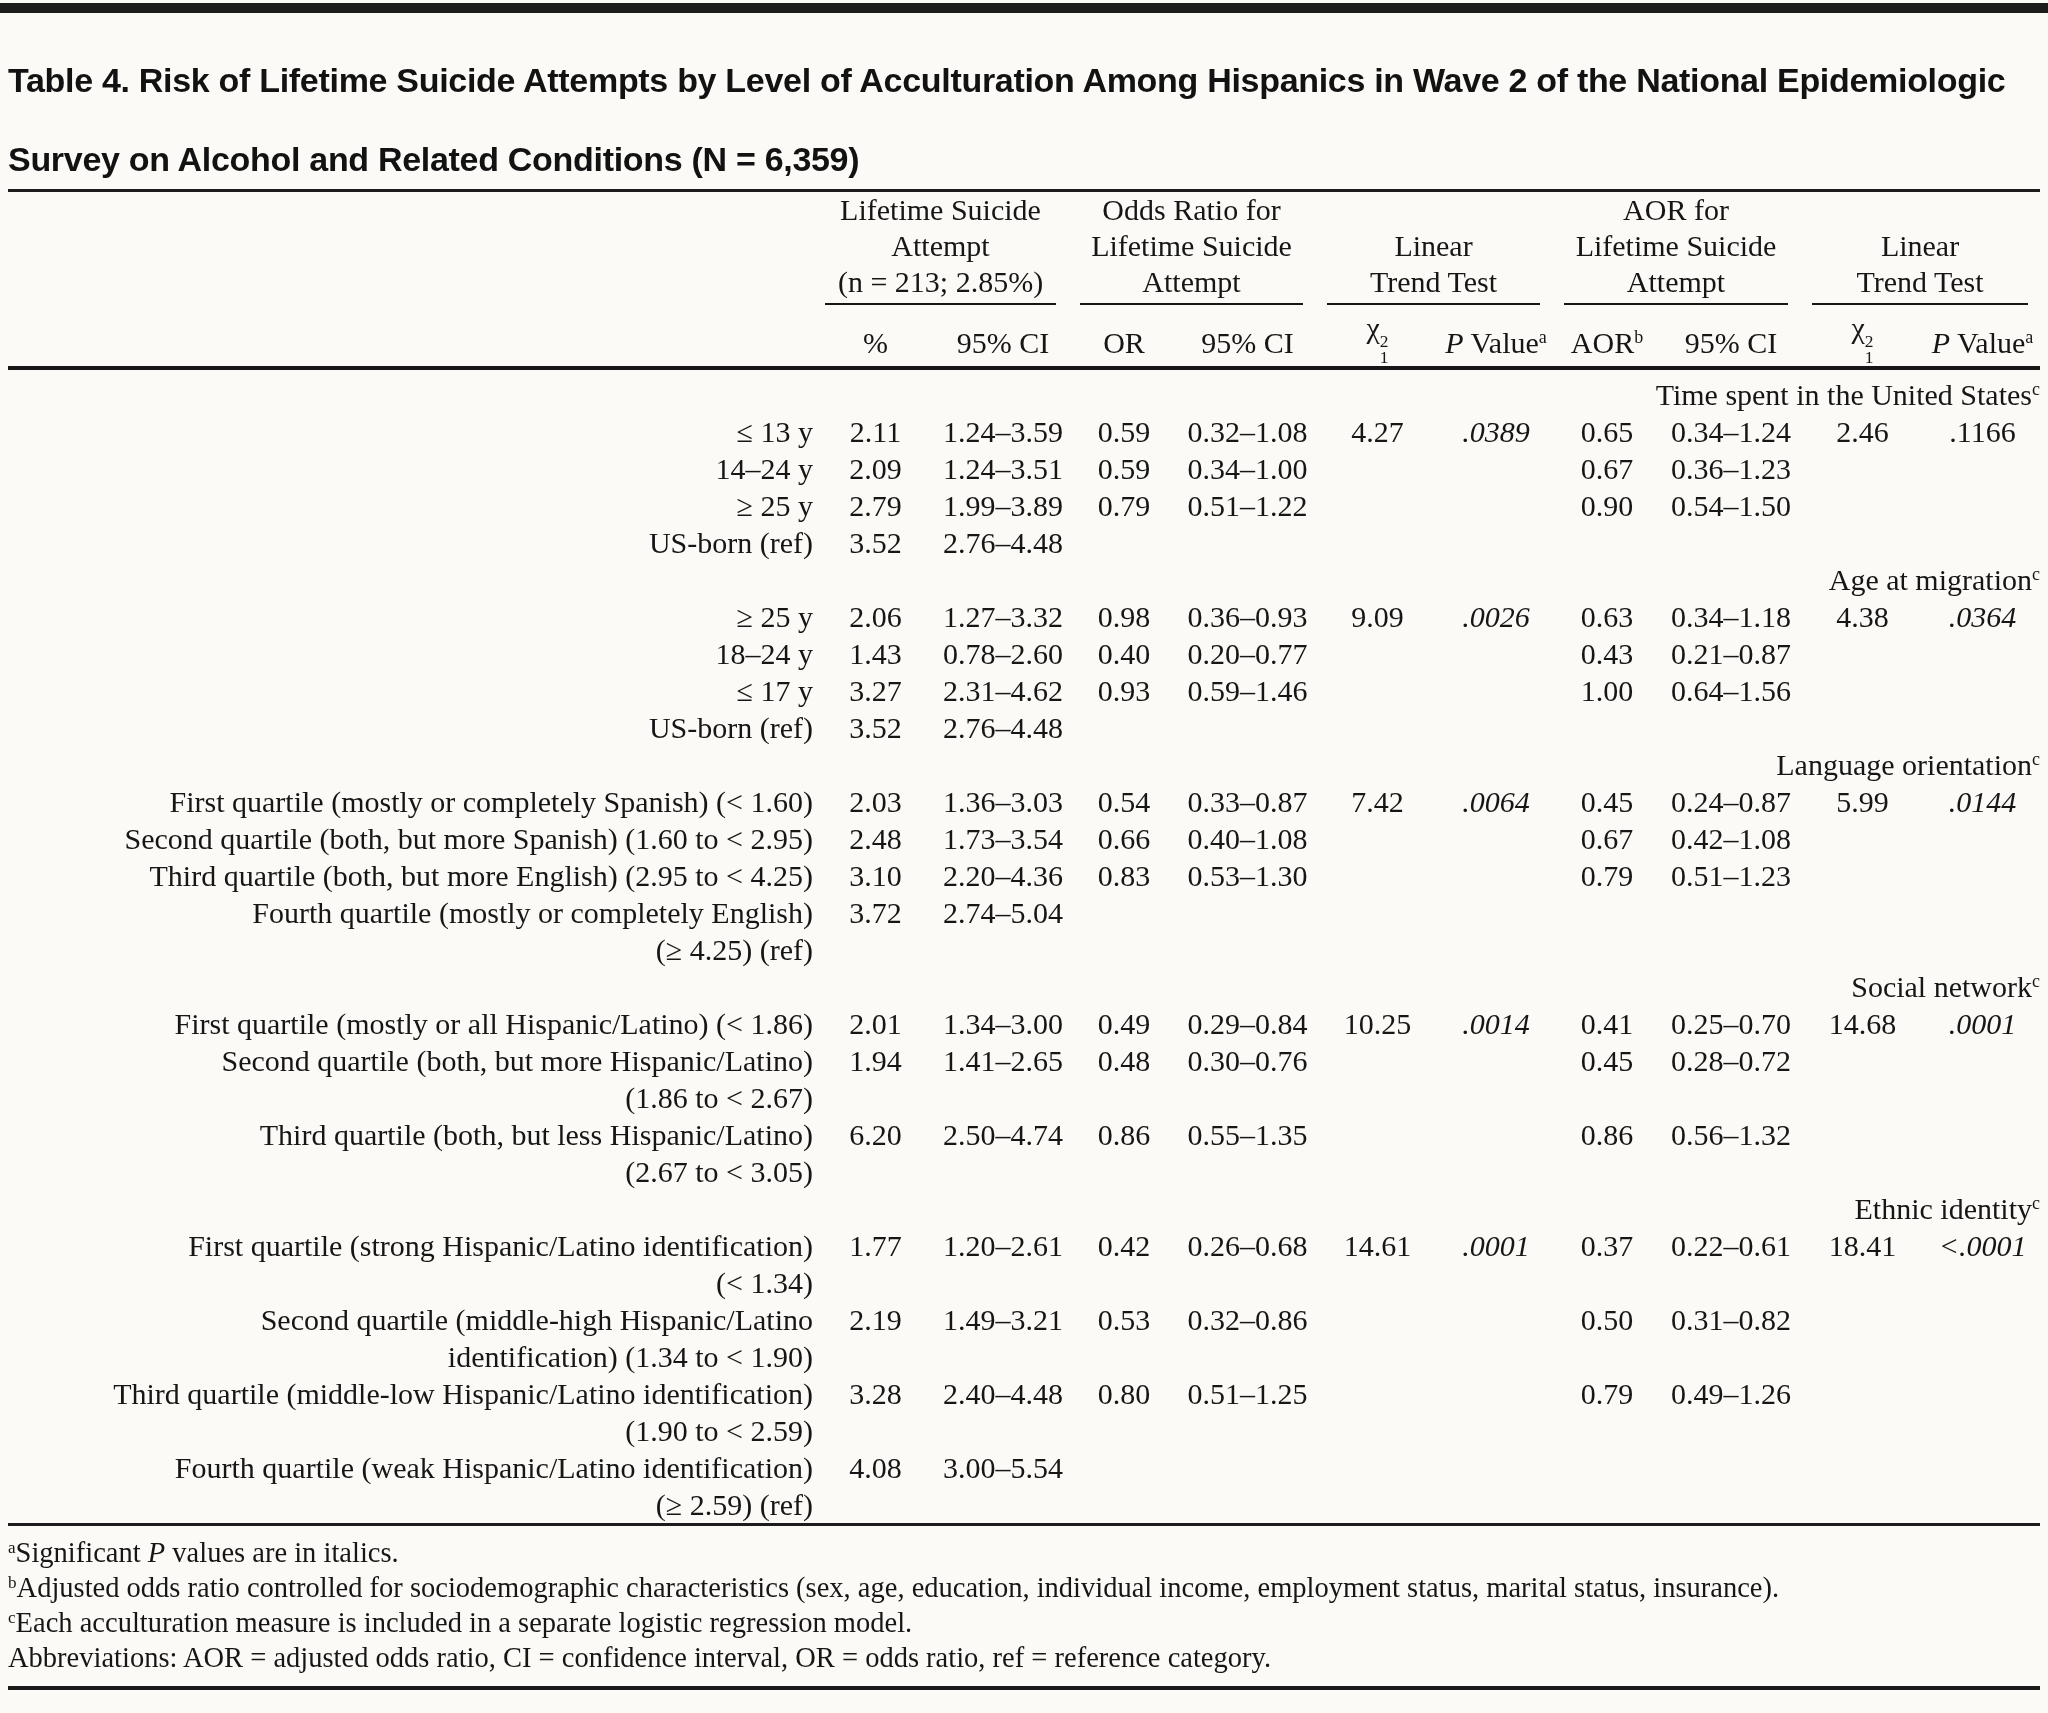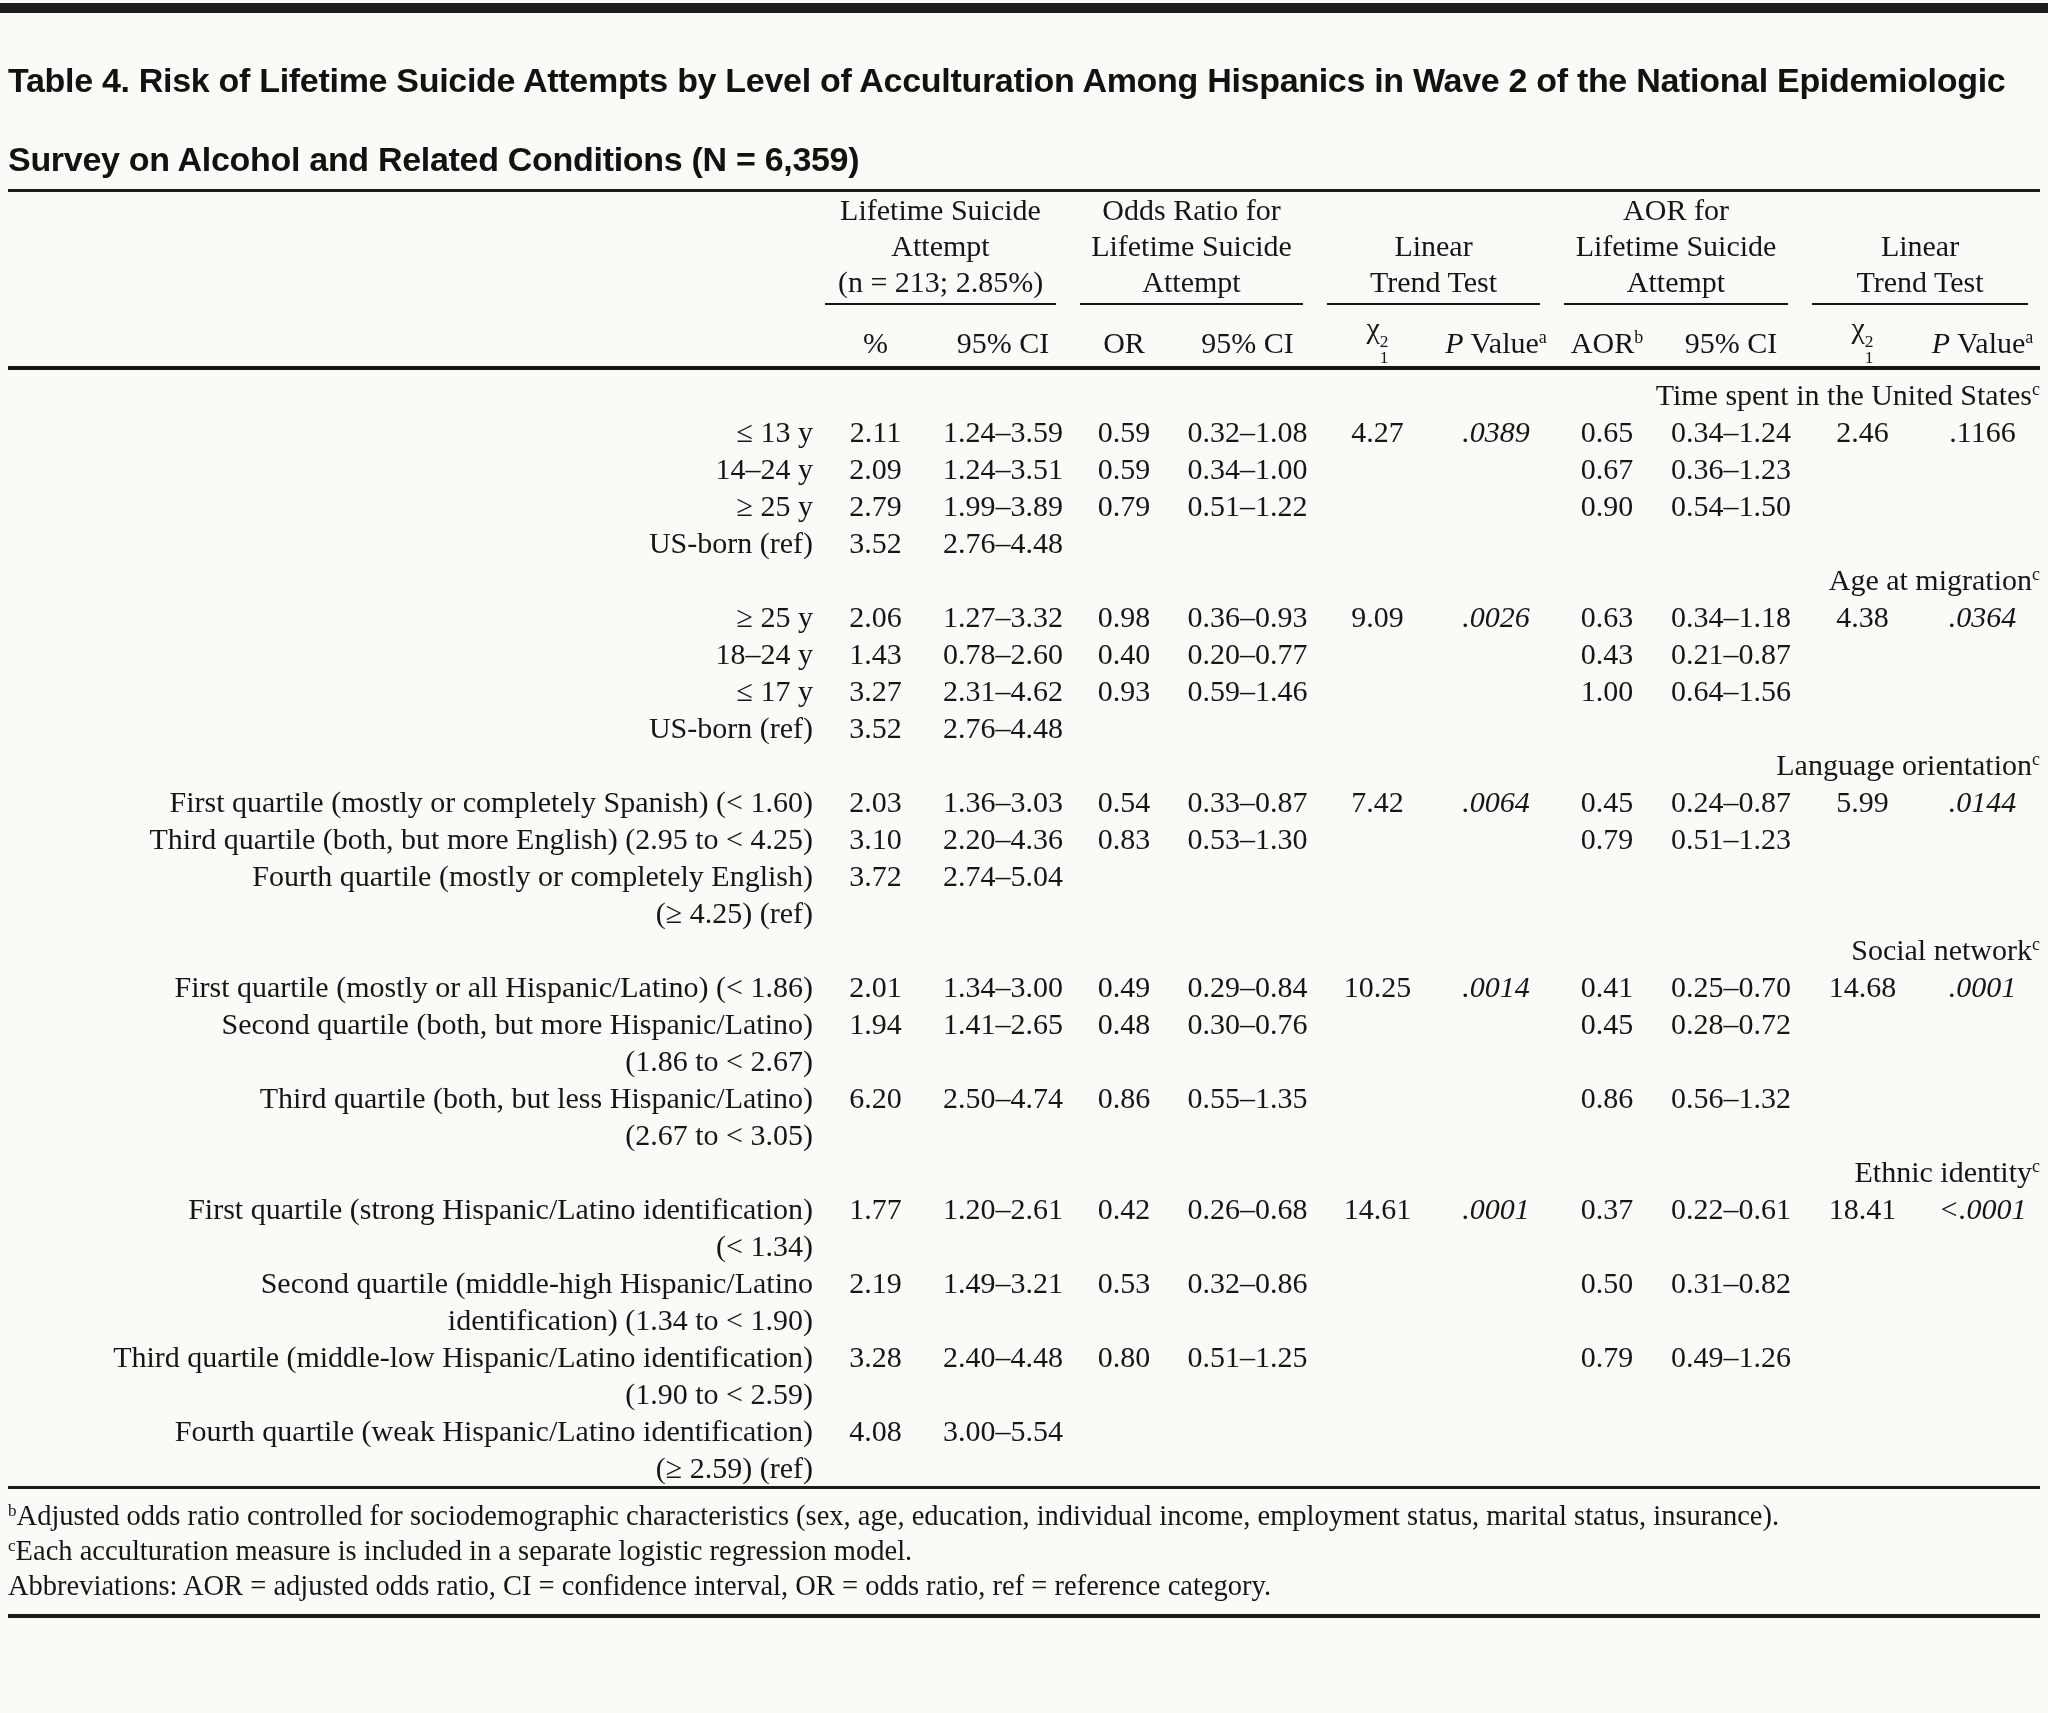--- a/index.html
+++ b/index.html
@@ -260,20 +260,35 @@
               <td>0.33–0.87</td>
               <td>7.42</td>
               <td class="it">.0064</td>
               <td>0.45</td>
               <td>0.24–0.87</td>
               <td>5.99</td>
               <td class="it">.0144</td>
             </tr>
             <tr class="datarow">
               <td class="lbl">
+                <div class="l1">Second quartile (both, but more Spanish) (1.60 to &lt; 2.95)</div>
+              </td>
+              <td>2.48</td>
+              <td>1.73–3.54</td>
+              <td>0.66</td>
+              <td>0.40–1.08</td>
+              <td></td>
+              <td></td>
+              <td>0.67</td>
+              <td>0.42–1.08</td>
+              <td></td>
+              <td></td>
+            </tr>
+            <tr class="datarow">
+              <td class="lbl">
                 <div class="l1">Third quartile (both, but more English) (2.95 to &lt; 4.25)</div>
               </td>
               <td>3.10</td>
               <td>2.20–4.36</td>
               <td>0.83</td>
               <td>0.53–1.30</td>
               <td></td>
               <td></td>
               <td>0.79</td>
               <td>0.51–1.23</td>
@@ -410,18 +425,19 @@
               <td></td>
               <td></td>
               <td></td>
               <td></td>
               <td></td>
             </tr>
           </tbody>
       </table>
     </div>
     <div class="footnotes" id="footnotes">
+        <div class="fn"><span class="sp">a</span>Significant <i>P</i> values are in italics.</div>
         <div class="fn"><span class="sp">b</span>Adjusted odds ratio controlled for sociodemographic characteristics (sex, age, education, individual income, employment status, marital status, insurance).</div>
         <div class="fn"><span class="sp">c</span>Each acculturation measure is included in a separate logistic regression model.</div>
         <div class="fn">Abbreviations: AOR = adjusted odds ratio, CI = confidence interval, OR = odds ratio, ref = reference category.</div>
       </div>
   </div>
 </div>
 
 </body></html>

